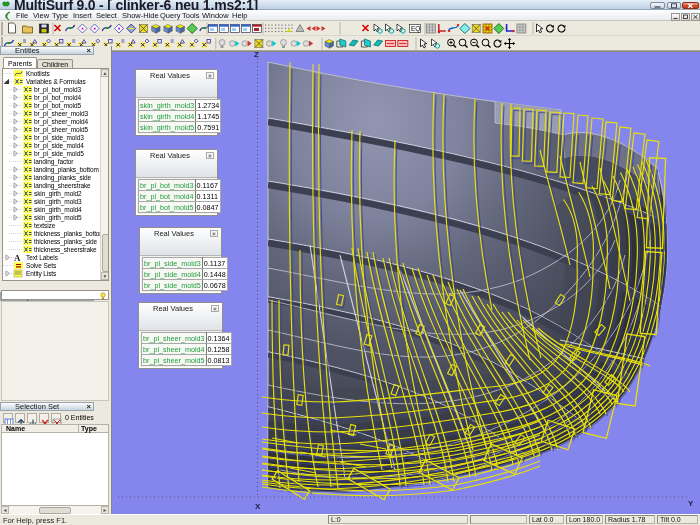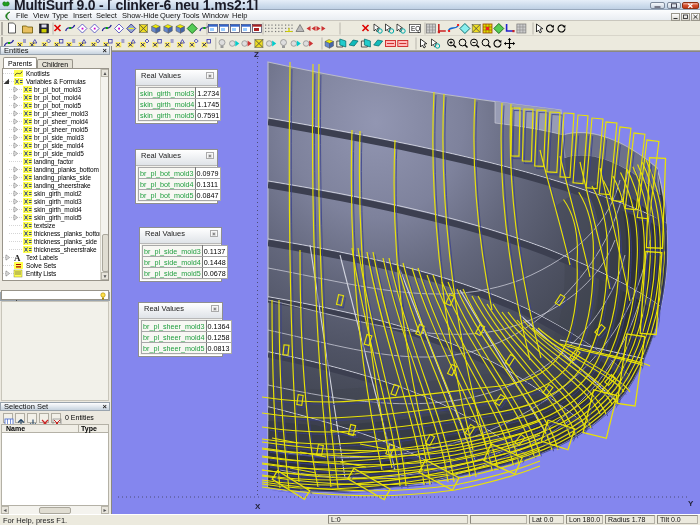--- a/index.html
+++ b/index.html
@@ -6,24 +6,24 @@
 .titlebar{left:0;top:0;width:700px;height:10px;background:linear-gradient(#e6eef8,#cddcec 60%,#bfd0e4);border-bottom:1px solid #98a8bc}
 .title-ico{left:2px;top:1px;width:8px;height:8px}
 .title-txt{left:14px;top:0px;font-size:14px;font-weight:bold;color:#1a1a26;line-height:10px;letter-spacing:-0.2px}
 .wbtn{top:1.5px;height:7.5px;border-radius:2px;border:1px solid #7d8a9c}
 .menubar{left:0;top:10px;width:700px;height:11px;background:linear-gradient(#fcfdfe,#e9edf2);border-bottom:1px solid #c9c6bd}
 .menu-item{font-size:7.5px;color:#111;line-height:11px;position:absolute;top:10px}
 .toolbar1{left:0;top:21px;width:700px;height:15px;background:#eceade;border-bottom:1px solid #d8d5ca}
 .toolbar2{left:0;top:36px;width:700px;height:15px;background:#eceade;border-bottom:1px solid #a9a69c}
 .viewport{left:112px;top:52px;width:588px;height:462px;background:#8486ee}
 .dock{left:0;top:46px;width:112px;height:468px;background:#ece9e0;border-right:1px solid #8a8880}
-.phead{left:0;width:110px;height:9px;background:linear-gradient(#fdfdfe,#c7d3df);border:1px solid #9aa4ae;font-size:7.5px;color:#111;line-height:8px;padding-left:3px}
+.phead{left:0;width:94px;height:9px;background:linear-gradient(#fdfdfe,#c7d3df);border:1px solid #9aa4ae;font-size:7.5px;color:#111;line-height:8px;padding-left:14px}
 .phead .x{position:absolute;right:2px;top:0;font-size:7.5px;font-weight:bold;color:#222;line-height:8px}
 .rv{position:absolute;background:#f2f1ec;border:1px solid #8f8f8f;box-shadow:inset 0 0 0 1px #fff}
-.rv .cap{height:16px;background:linear-gradient(#ffffff,#dfe3e8);border-bottom:1px solid #b8b8b8;font-size:7.5px;color:#222;line-height:12px;padding-left:5px;position:relative}
+.rv .cap{height:28px;background:linear-gradient(#ffffff,#dfe3e8);border-bottom:1px solid #b8b8b8;font-size:7.5px;color:#222;line-height:12px;padding-left:14px;position:relative}
 .rv .cap b{position:absolute;right:3px;top:2px;width:8px;height:7px;border:1px solid #aaa;background:#f7f7f7;font-size:4px;line-height:6px;text-align:center;color:#888;font-weight:normal}
 .rv table{border-collapse:collapse;margin:1px 2px 2px 2px;background:#fff;table-layout:fixed}
 .rv td{border:1px solid #a8a8a8;font-size:7.2px;padding:0 1px;height:11px;white-space:nowrap;overflow:hidden}
 .rv td.l{color:#1f9e3e;background:#f7f7f3;border-right:1px solid #777;width:52px}
 .rv td.v{color:#000;font-weight:normal;width:21px}
 .statusbar{left:0;top:514px;width:700px;height:11px;background:#eceade;border-top:1px solid #fff;font-size:7.5px;color:#222}
 .sfield{position:absolute;top:1px;height:9px;border:1px solid #b4b1a6;border-top-color:#8c897e;border-left-color:#8c897e;font-size:7px;line-height:8px;padding-left:2px;color:#111}
 </style></head><body>
 <div class="abs titlebar"></div>
 <svg class="abs title-ico" width="9" height="9" viewBox="0 0 9 9" xmlns="http://www.w3.org/2000/svg">
@@ -935,21 +935,21 @@
         </tr>
       </tbody>
     </table>
   </div>
 <div class="rv" style="left:135px;top:149px;width:83px">
     <div class="cap">Real Values<b>▣</b></div>
     <table>
       <tbody>
         <tr>
           <td class="l">br_pl_bot_mold3</td>
-          <td class="v">0.0979</td>
+          <td class="v">0.1167</td>
         </tr>
         <tr>
           <td class="l">br_pl_bot_mold4</td>
           <td class="v">0.1311</td>
         </tr>
         <tr>
           <td class="l">br_pl_bot_mold5</td>
           <td class="v">0.0847</td>
         </tr>
       </tbody>

